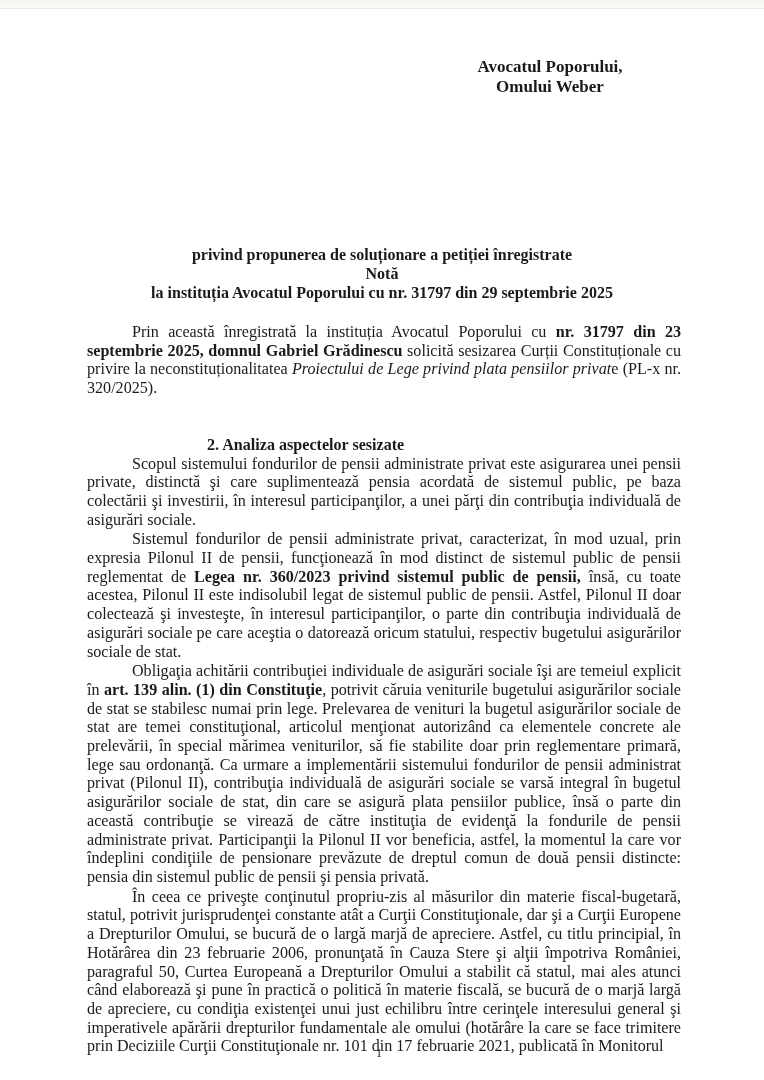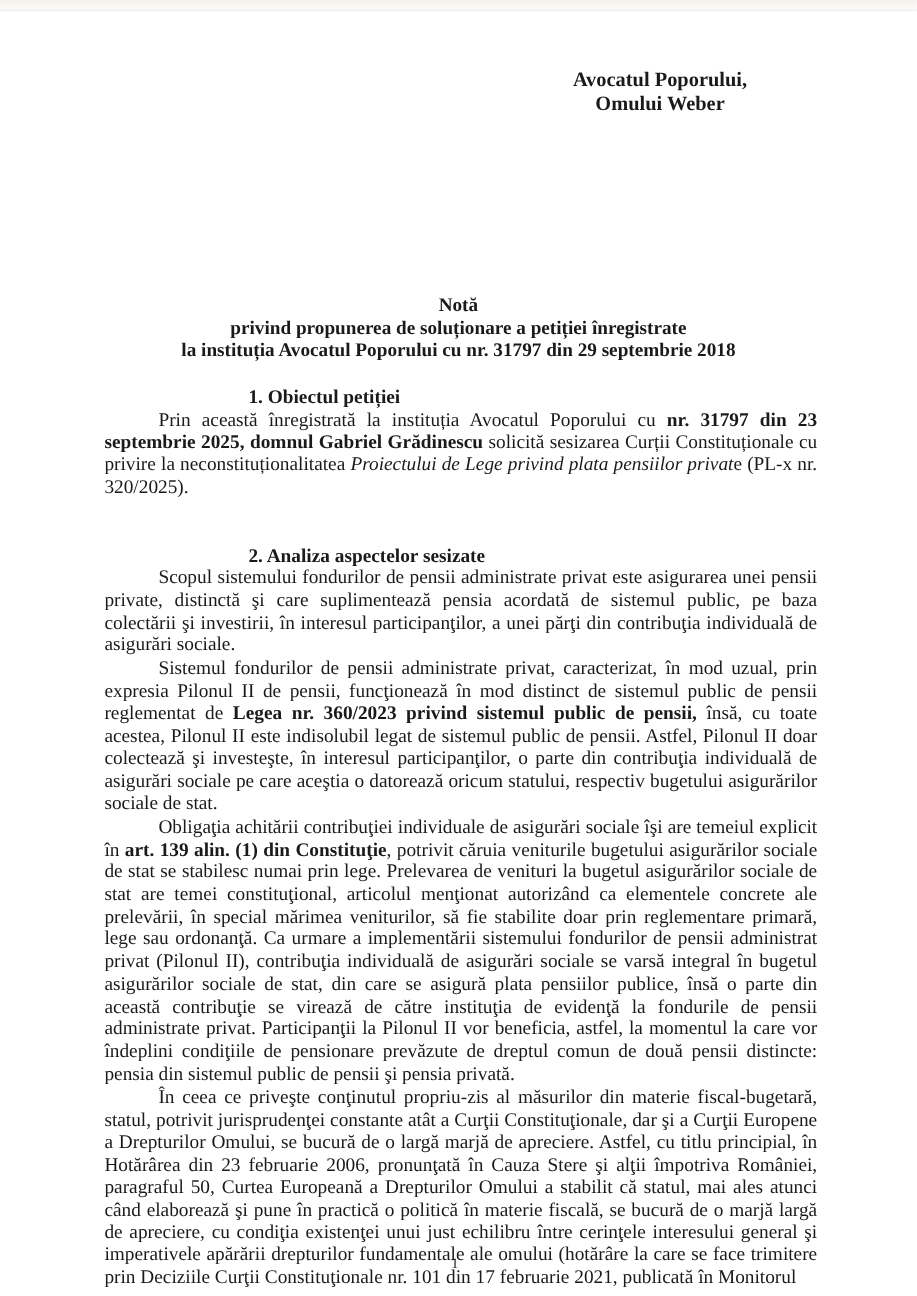--- a/index.html
+++ b/index.html
@@ -26,28 +26,27 @@
 <body>
 
 <div class="scan-strip"></div>
 
 <div class="addressee">
   <div>Avocatul Poporului,</div>
   <div>Omului Weber</div>
 </div>
 
 <div class="title-block">
+  <div>privind propunerea de soluționare a petiției înregistrate</div>
   <div>Notă</div>
-  <div>privind propunerea de soluționare a petiției înregistrate</div>
-  <div>la instituția Avocatul Poporului cu nr. 31797 din 29 septembrie 2018</div>
+  <div>la instituția Avocatul Poporului cu nr. 31797 din 29 septembrie 2025</div>
 </div>
 
 <div class="body">
   <div>
-    <p class="section-heading">1. Obiectul petiției</p>
     <p class="para"><span>Prin această înregistrată la instituția Avocatul Poporului cu </span><b>nr. 31797 din 23 septembrie 2025, domnul Gabriel Grădinescu</b><span> solicită sesizarea Curții Constituționale cu privire la neconstituționalitatea </span><i>Proiectului de Lege privind plata pensiilor privat</i><span>e (PL-x nr. 320/2025).</span></p>
   </div>
   <div class="gap"></div>
   <div class="gap"></div>
   <div>
     <p class="section-heading">2. Analiza aspectelor sesizate</p>
     <p class="para"><span>Scopul sistemului fondurilor de pensii administrate privat este asigurarea unei pensii private, distinctă şi care suplimentează pensia acordată de sistemul public, pe baza colectării şi investirii, în interesul participanţilor, a unei părţi din contribuţia individuală de asigurări sociale.</span></p>
     <div class="sm-gap"></div>
     <p class="para"><span>Sistemul fondurilor de pensii administrate privat, caracterizat, în mod uzual, prin expresia Pilonul II de pensii, funcţionează în mod distinct de sistemul public de pensii reglementat de </span><b>Legea nr. 360/2023 privind sistemul public de pensii,</b><span> însă, cu toate acestea, Pilonul II este indisolubil legat de sistemul public de pensii. Astfel, Pilonul II doar colectează şi investeşte, în interesul participanţilor, o parte din contribuţia individuală de asigurări sociale pe care aceştia o datorează oricum statului, respectiv bugetului asigurărilor sociale de stat.</span></p>
     <div class="sm-gap"></div>

